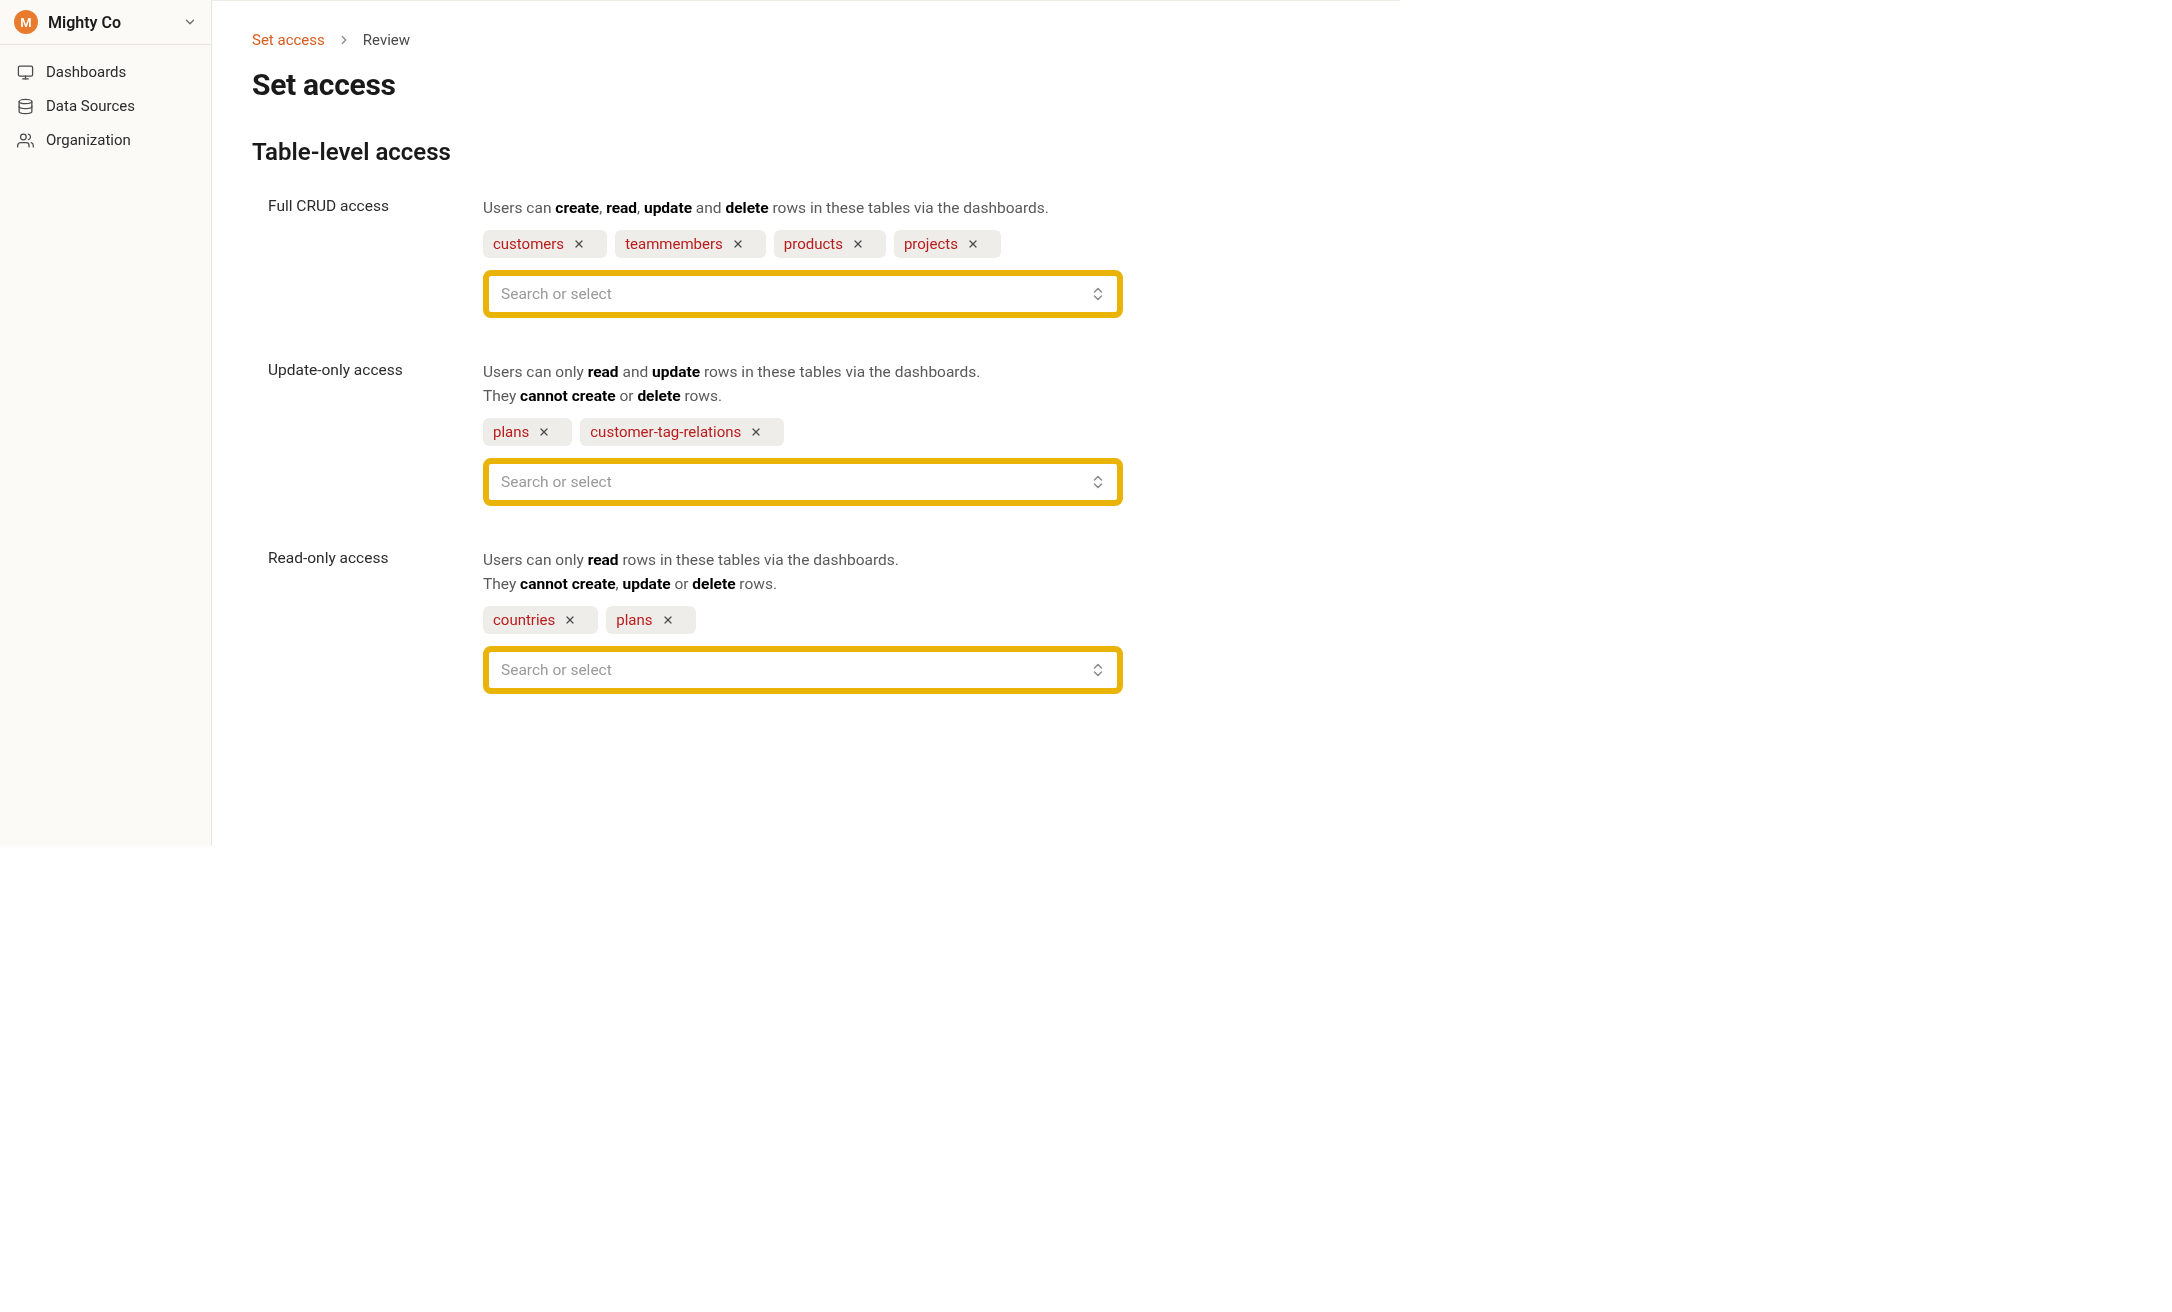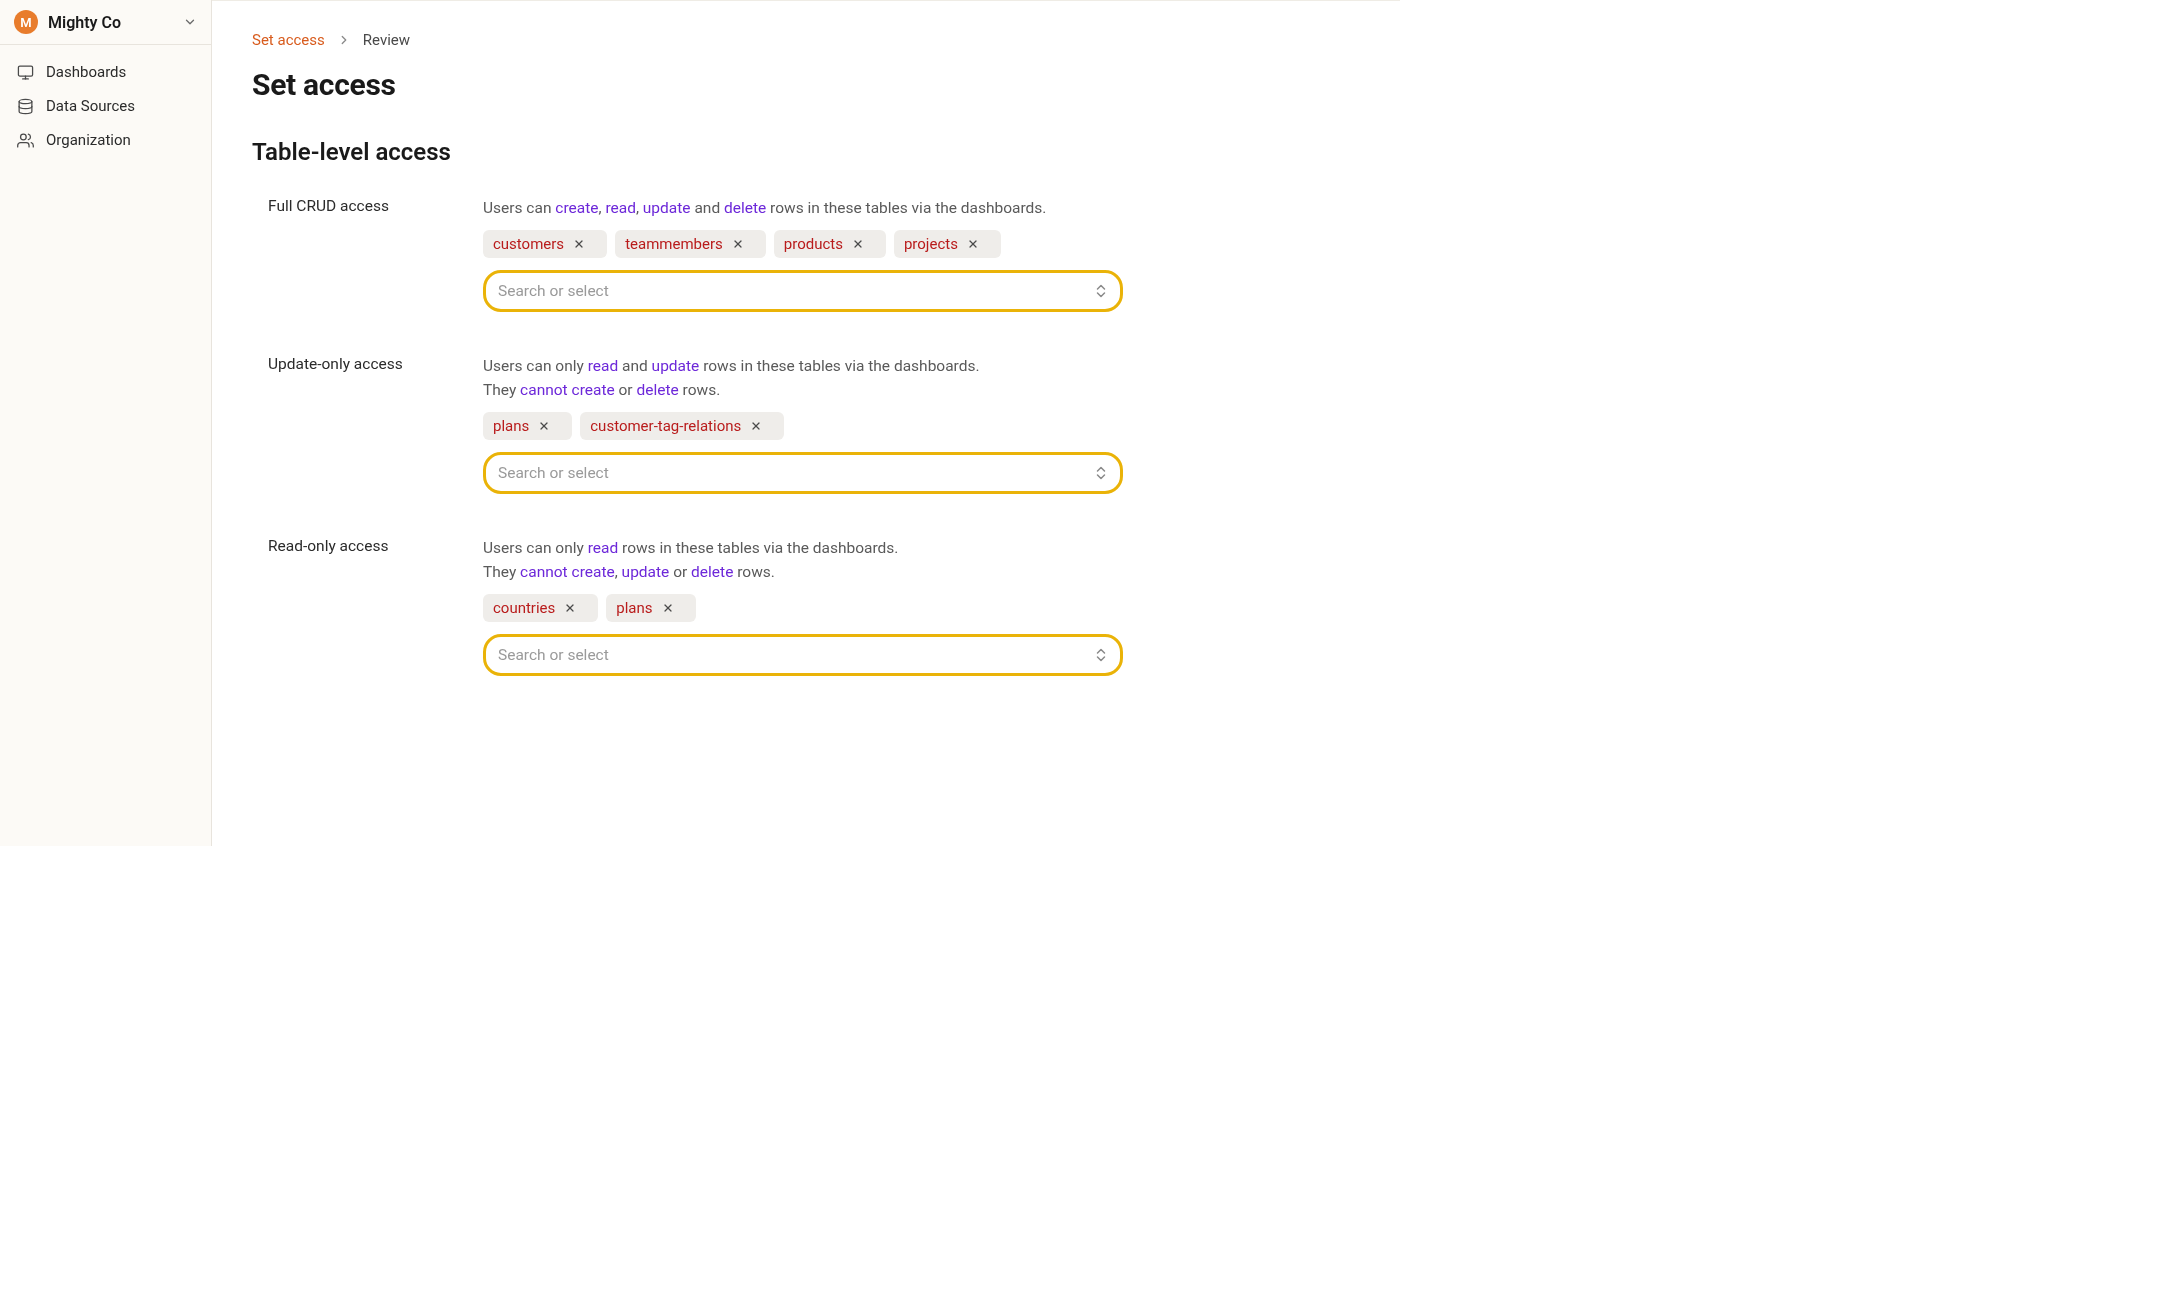--- a/index.html
+++ b/index.html
@@ -99,21 +99,21 @@
     color: #2b2b2b;
     padding-top: 1px;
   }
   .access-body { flex: 1; max-width: 640px; }
   .access-desc {
     color: #5a5a5a;
     font-size: 15.5px;
     line-height: 1.55;
     margin-bottom: 10px;
   }
-  .access-desc b { font-weight: 400; color: #6d28d9; }
+  .access-desc b { font-weight: 700; color: #000000; }
 
   .tags {
     display: flex;
     flex-wrap: wrap;
     gap: 8px;
     margin-bottom: 12px;
   }
   .tag {
     background: #efedea;
     border-radius: 6px;
@@ -125,22 +125,22 @@
   }
   .tag-x {
     margin-left: 6px;
     cursor: pointer;
     width: 18px; height: 18px;
     display: flex; align-items: center; justify-content: center;
     color: #4a4a4a;
   }
 
   .combo {
-    border: 3px solid #eab308;
-    border-radius: 18px;
+    border: 6px solid #eab308;
+    border-radius: 8px;
     display: flex;
     align-items: center;
     padding: 9px 12px;
     color: #9a9a9a;
     font-size: 15.5px;
     cursor: text;
     background: #fff;
   }
   .combo-placeholder { flex: 1; }
   .combo-arrows { color: #8a8a8a; width: 14px; display: flex; flex-direction: column; align-items: center; line-height: 0; }

